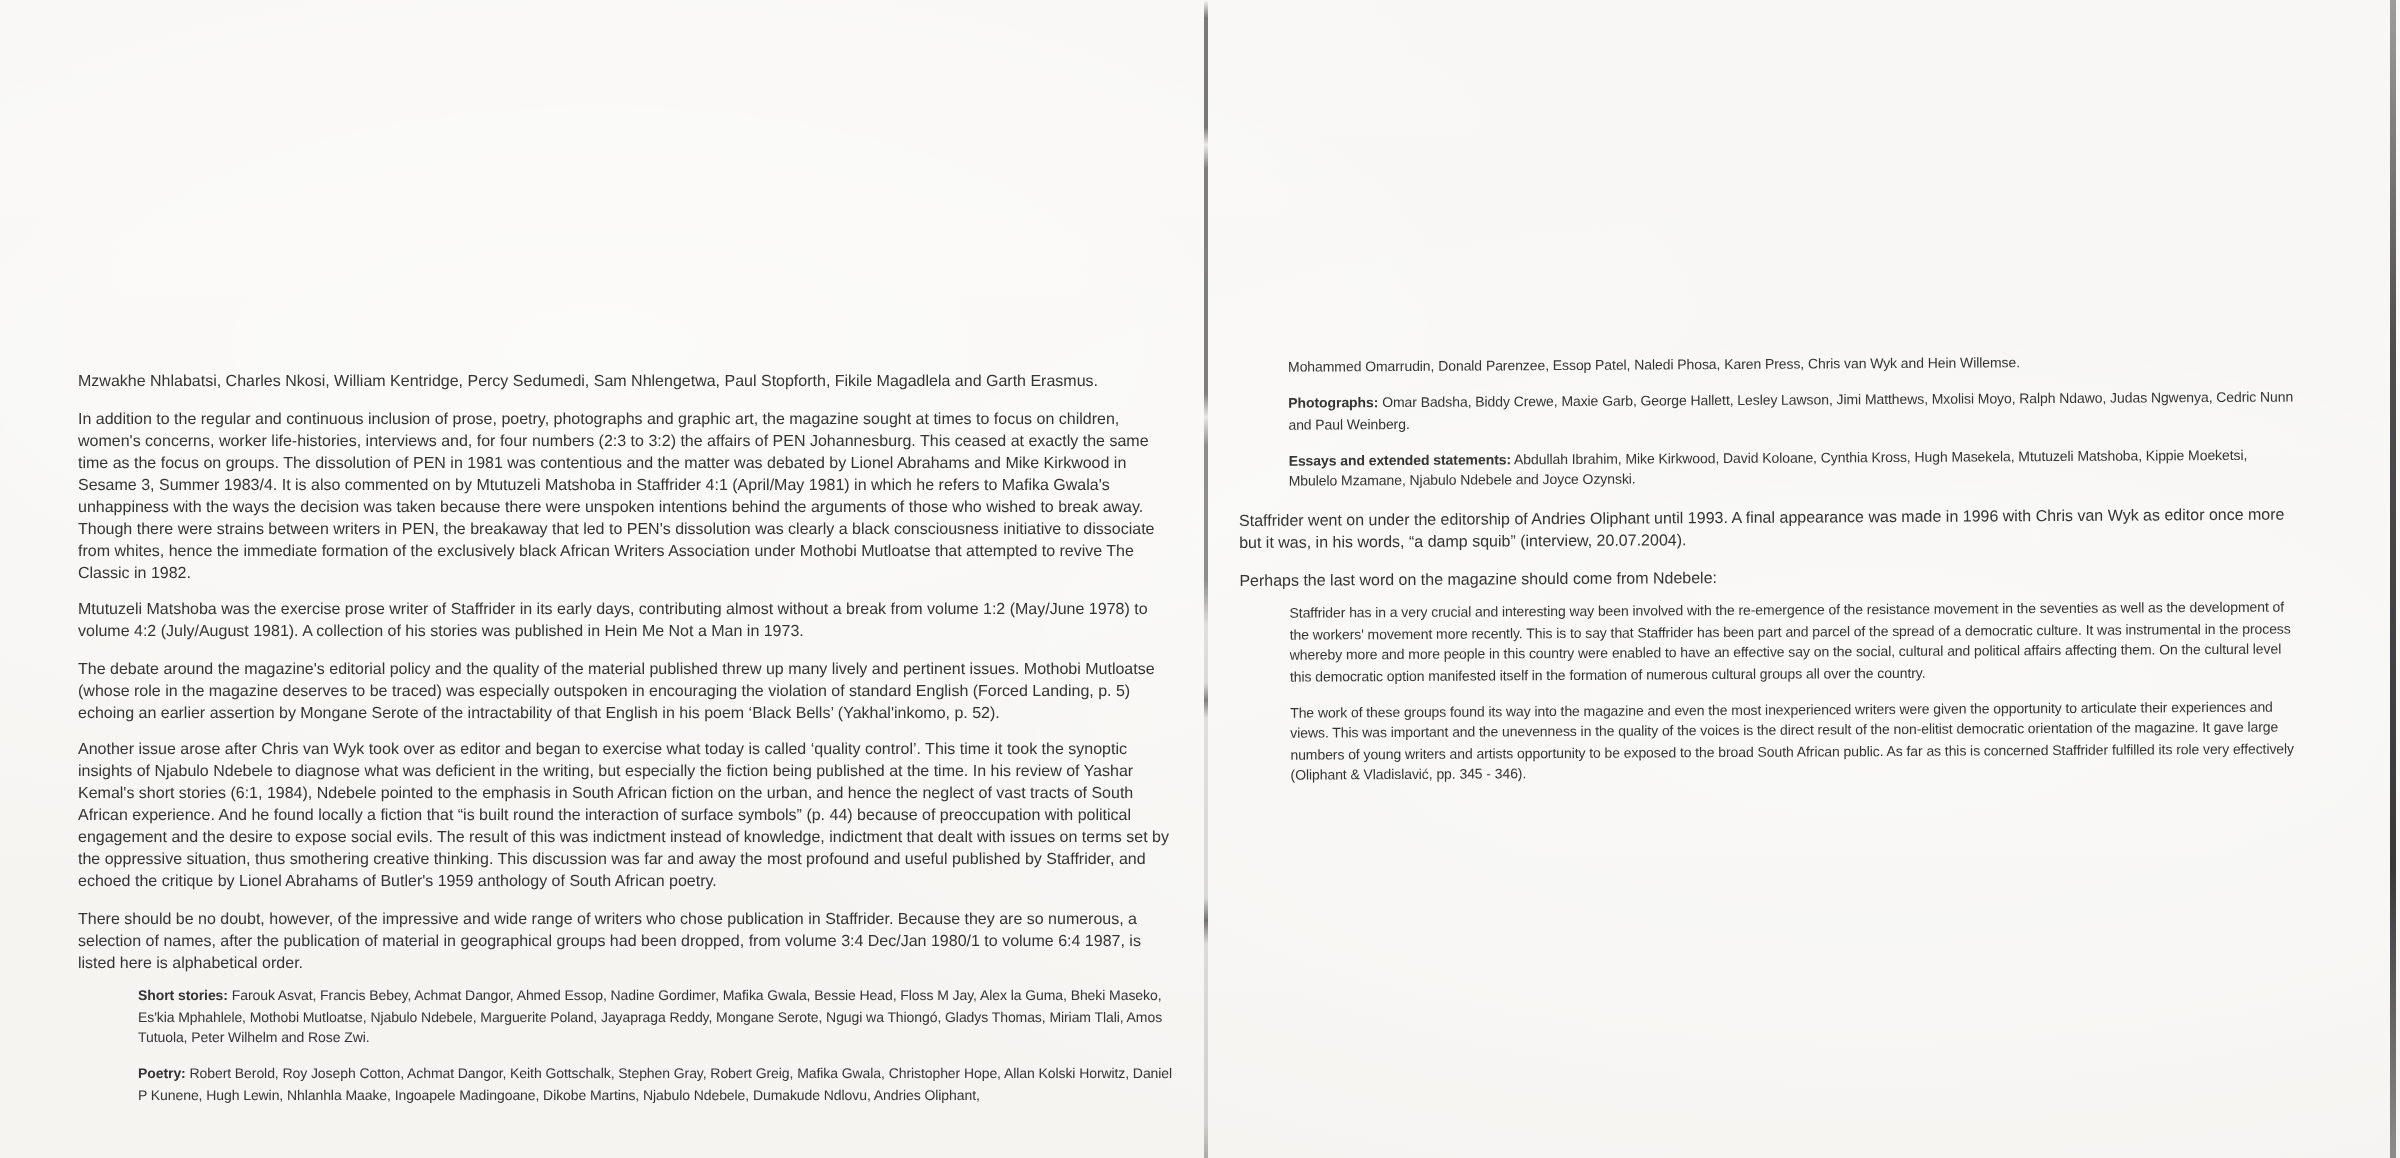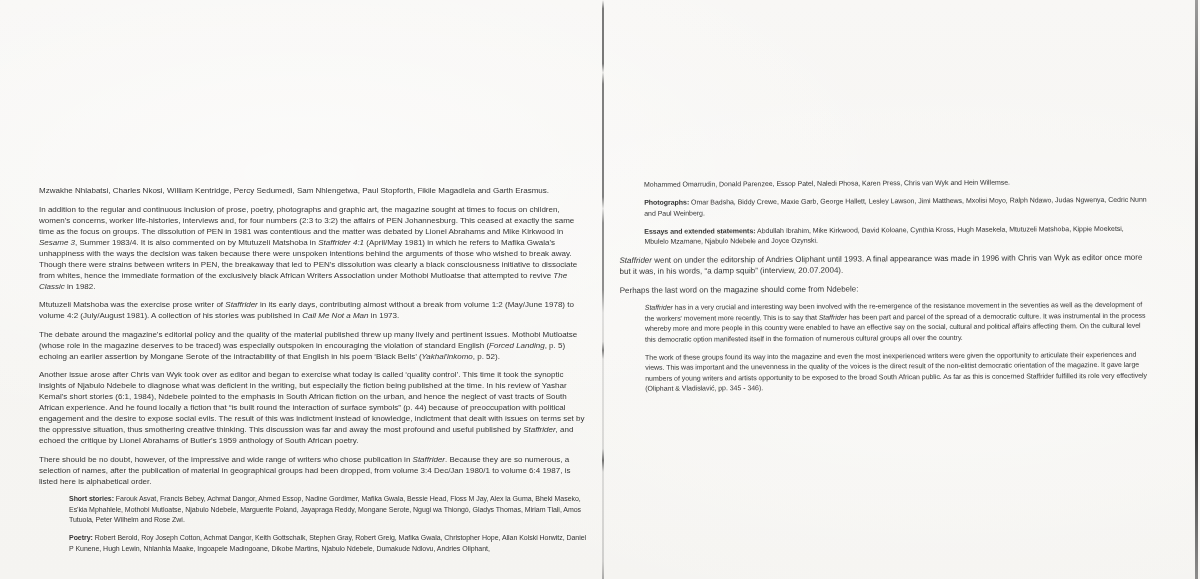--- a/index.html
+++ b/index.html
@@ -24,21 +24,21 @@
   .text-layer { position: absolute; color: var(--ink, #343434); }
   .left-layer  { left: 27px;  top: 174px; width: 548px; }
   .right-layer { left: 14px;  top: 180px; width: 528px;
                  transform: rotate(-0.35deg); transform-origin: 0 0; }
 
   p { margin: 0 0 7.5px 0; }
   .body  { font-size: 8px;  line-height: 11px; }
   .small { font-size: 7px;  line-height: 10.5px; letter-spacing: -0.04px; }
   .left-layer  .small { margin-left: 30px; }
   .right-layer .small { margin-left: 25px; }
-  .it { font-style: italic; }
+  .it { }
   .bd { font-weight: bold; }
 
   .gutter-line {
     position: absolute; left: 602px; top: 0;
     width: 1.5px; height: 579px;
     background: linear-gradient(180deg,
       rgba(70,70,70,0) 0%,
       rgba(70,70,70,.7) 1.5%,
       rgba(70,70,70,.72) 11%,
       rgba(70,70,70,.08) 12.5%,
@@ -69,21 +69,21 @@
 </style>
 </head>
 <body>
 
 <div class="spread">
 
   <section class="page left">
     <div class="text-layer left-layer">
       <p class="body"><span>Mzwakhe Nhlabatsi, Charles Nkosi, William Kentridge, Percy Sedumedi, Sam Nhlengetwa, Paul Stopforth, Fikile Magadlela and Garth Erasmus.</span></p>
       <p class="body"><span>In addition to the regular and continuous inclusion of prose, poetry, photographs and graphic art, the magazine sought at times to focus on children, women's concerns, worker life-histories, interviews and, for four numbers (2:3 to 3:2) the affairs of PEN Johannesburg. This ceased at exactly the same time as the focus on groups. The dissolution of PEN in 1981 was contentious and the matter was debated by Lionel Abrahams and Mike Kirkwood in </span><span class="it">Sesame 3</span><span>, Summer 1983/4. It is also commented on by Mtutuzeli Matshoba in </span><span class="it">Staffrider 4:1</span><span> (April/May 1981) in which he refers to Mafika Gwala's unhappiness with the ways the decision was taken because there were unspoken intentions behind the arguments of those who wished to break away. Though there were strains between writers in PEN, the breakaway that led to PEN's dissolution was clearly a black consciousness initiative to dissociate from whites, hence the immediate formation of the exclusively black African Writers Association under Mothobi Mutloatse that attempted to revive </span><span class="it">The Classic</span><span> in 1982.</span></p>
-      <p class="body"><span>Mtutuzeli Matshoba was the exercise prose writer of </span><span class="it">Staffrider</span><span> in its early days, contributing almost without a break from volume 1:2 (May/June 1978) to volume 4:2 (July/August 1981). A collection of his stories was published in </span><span class="it">Call Me Not a Man</span><span> in 1973.</span></p>
+      <p class="body"><span>Mtutuzeli Matshoba was the exercise prose writer of </span><span class="it">Staffrider</span><span> in its early days, contributing almost without a break from volume 1:2 (May/June 1978) to volume 4:2 (July/August 1981). A collection of his stories was published in </span><span class="it">Hein Me Not a Man</span><span> in 1973.</span></p>
       <p class="body"><span>The debate around the magazine's editorial policy and the quality of the material published threw up many lively and pertinent issues. Mothobi Mutloatse (whose role in the magazine deserves to be traced) was especially outspoken in encouraging the violation of standard English (</span><span class="it">Forced Landing</span><span>, p. 5) echoing an earlier assertion by Mongane Serote of the intractability of that English in his poem ‘Black Bells’ (</span><span class="it">Yakhal'inkomo</span><span>, p. 52).</span></p>
       <p class="body"><span>Another issue arose after Chris van Wyk took over as editor and began to exercise what today is called ‘quality control’. This time it took the synoptic insights of Njabulo Ndebele to diagnose what was deficient in the writing, but especially the fiction being published at the time. In his review of Yashar Kemal's short stories (6:1, 1984), Ndebele pointed to the emphasis in South African fiction on the urban, and hence the neglect of vast tracts of South African experience. And he found locally a fiction that “is built round the interaction of surface symbols” (p. 44) because of preoccupation with political engagement and the desire to expose social evils. The result of this was indictment instead of knowledge, indictment that dealt with issues on terms set by the oppressive situation, thus smothering creative thinking. This discussion was far and away the most profound and useful published by </span><span class="it">Staffrider</span><span>, and echoed the critique by Lionel Abrahams of Butler's 1959 anthology of South African poetry.</span></p>
       <p class="body"><span>There should be no doubt, however, of the impressive and wide range of writers who chose publication in </span><span class="it">Staffrider</span><span>. Because they are so numerous, a selection of names, after the publication of material in geographical groups had been dropped, from volume 3:4 Dec/Jan 1980/1 to volume 6:4 1987, is listed here is alphabetical order.</span></p>
       <p class="small"><span class="bd">Short stories:</span><span>  Farouk Asvat, Francis Bebey, Achmat Dangor, Ahmed Essop, Nadine Gordimer, Mafika Gwala, Bessie Head, Floss M Jay, Alex la Guma, Bheki Maseko, Es'kia Mphahlele, Mothobi Mutloatse, Njabulo Ndebele, Marguerite Poland, Jayapraga Reddy, Mongane Serote, Ngugi wa Thiongó, Gladys Thomas, Miriam Tlali, Amos Tutuola, Peter Wilhelm and Rose Zwi.</span></p>
       <p class="small"><span class="bd">Poetry:</span><span>  Robert Berold, Roy Joseph Cotton, Achmat Dangor, Keith Gottschalk, Stephen Gray, Robert Greig, Mafika Gwala, Christopher Hope, Allan Kolski Horwitz, Daniel P Kunene, Hugh Lewin, Nhlanhla Maake, Ingoapele Madingoane, Dikobe Martins, Njabulo Ndebele, Dumakude Ndlovu, Andries Oliphant,</span></p>
     </div>
   </section>
 
   <div class="gutter-line"></div>
 

